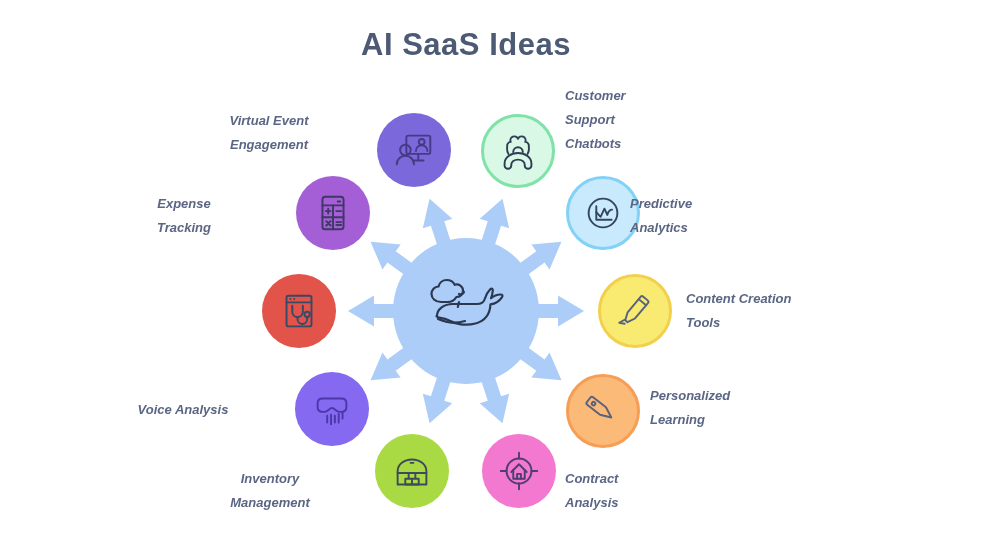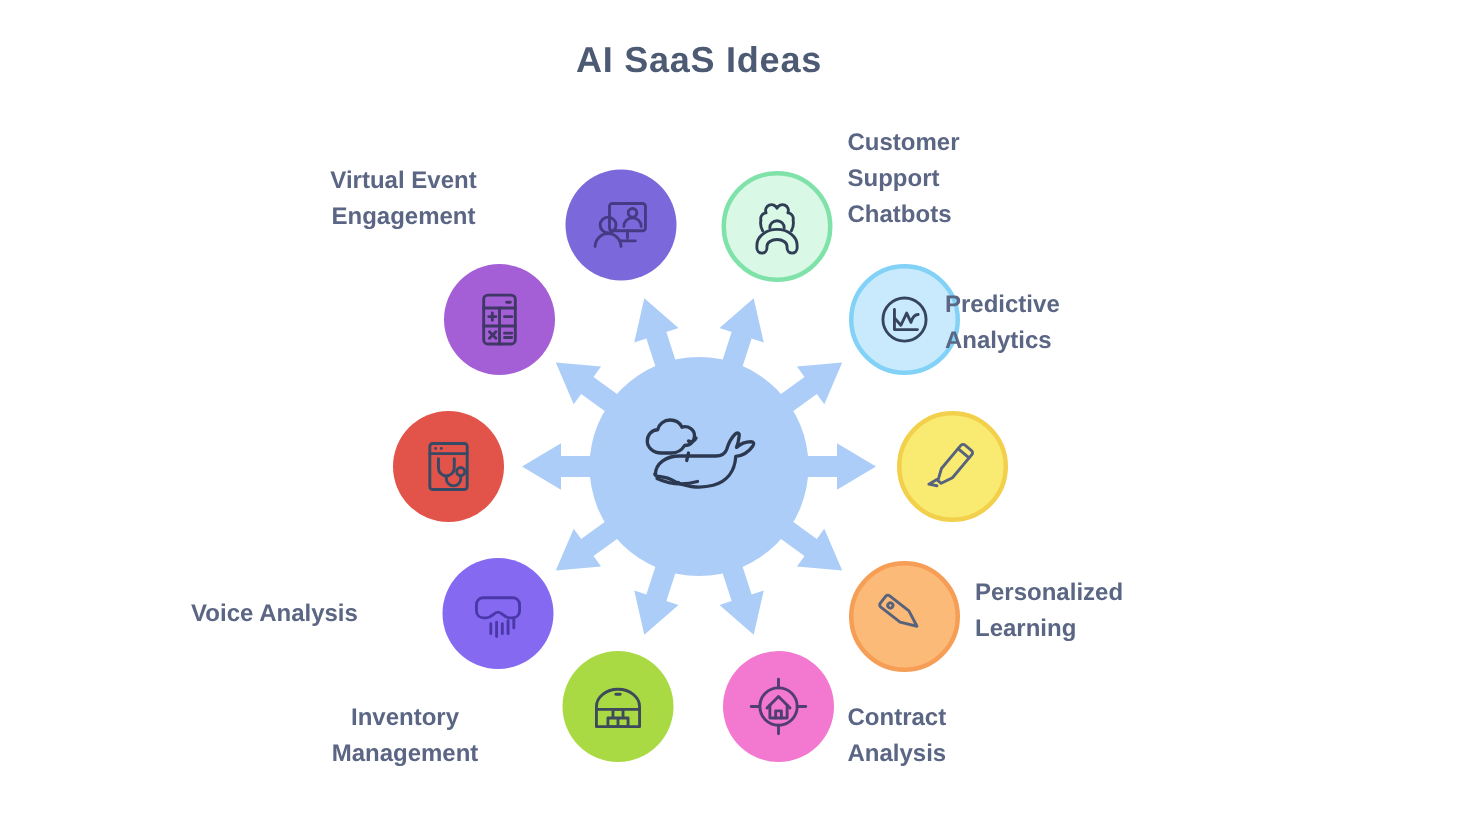--- a/index.html
+++ b/index.html
@@ -2,31 +2,31 @@
 <html><head>
 <meta charset="utf-8">
 <style>
   html,body{margin:0;padding:0;background:#fff;}
   #canvas{
     position:relative;width:982px;height:552px;background:#ffffff;overflow:hidden;
     font-family:"Liberation Sans", sans-serif;
   }
   .title{
     position:absolute;left:0;top:27px;width:932px;text-align:center;
-    font-size:24px;font-weight:bold;color:#4d5a74;letter-spacing:.5px;
+    font-size:31px;font-weight:bold;color:#4d5a74;letter-spacing:.5px;
   }
   svg.overlay{position:absolute;left:0;top:0;}
   .node{
     position:absolute;width:74px;height:74px;border-radius:50%;
     box-sizing:border-box;display:flex;align-items:center;justify-content:center;
   }
   .node svg{display:block;}
   .lbl{
-    position:absolute;font-size:16px;font-weight:bold;color:#5b6684;
-    line-height:24px;white-space:pre-line;
+    position:absolute;font-size:13px;font-weight:bold;color:#5b6684;
+    line-height:24px;white-space:pre-line;font-style:italic;
   }
   .lbl.r{text-align:center;}
   
   .n-customer {left:481px;top:114px;background:#d9f8e6;border:3px solid #7fe2a9;color:#2f3e55;}
   .n-predict  {left:566px;top:176px;background:#c8eafc;border:3px solid #82d2f7;color:#37445e;}
   .n-content  {left:598px;top:274px;background:#f9eb72;border:3px solid #f3d04b;color:#57627d;}
   .n-personal {left:566px;top:374px;background:#fcba78;border:3px solid #f69e55;color:#57627d;}
   .n-contract {left:482px;top:434px;background:#f378d0;color:#503e70;}
   .n-inventory{left:375px;top:434px;background:#a9da44;color:#3e4a5c;}
   .n-voice    {left:295px;top:372px;background:#8569f1;color:#4a38a8;}
@@ -172,23 +172,27 @@
       <circle cx="15" cy="24" r="5.5"></circle>
       <path d="M6,39 a9,9 0 0 1 18,0"></path>
     </svg>
   </div>
 
   <div class="lbl l-customer">Customer
 Support
 Chatbots</div>
   <div class="lbl l-predict">Predictive
 Analytics</div>
+  <div class="lbl l-content">Content Creation
+Tools</div>
   <div class="lbl l-personal">Personalized
 Learning</div>
   <div class="lbl l-contract">Contract
 Analysis</div>
   <div class="lbl l-inventory r">Inventory
 Management</div>
   <div class="lbl l-voice r">Voice Analysis</div>
+  <div class="lbl l-expense r">Expense
+Tracking</div>
   <div class="lbl l-virtual r">Virtual Event
 Engagement</div>
 
 </div>
 
 </body></html>

